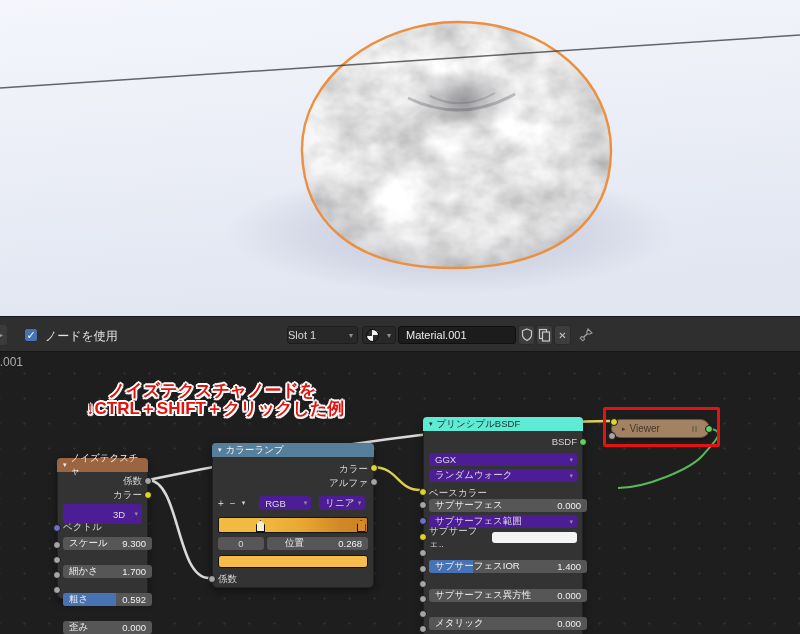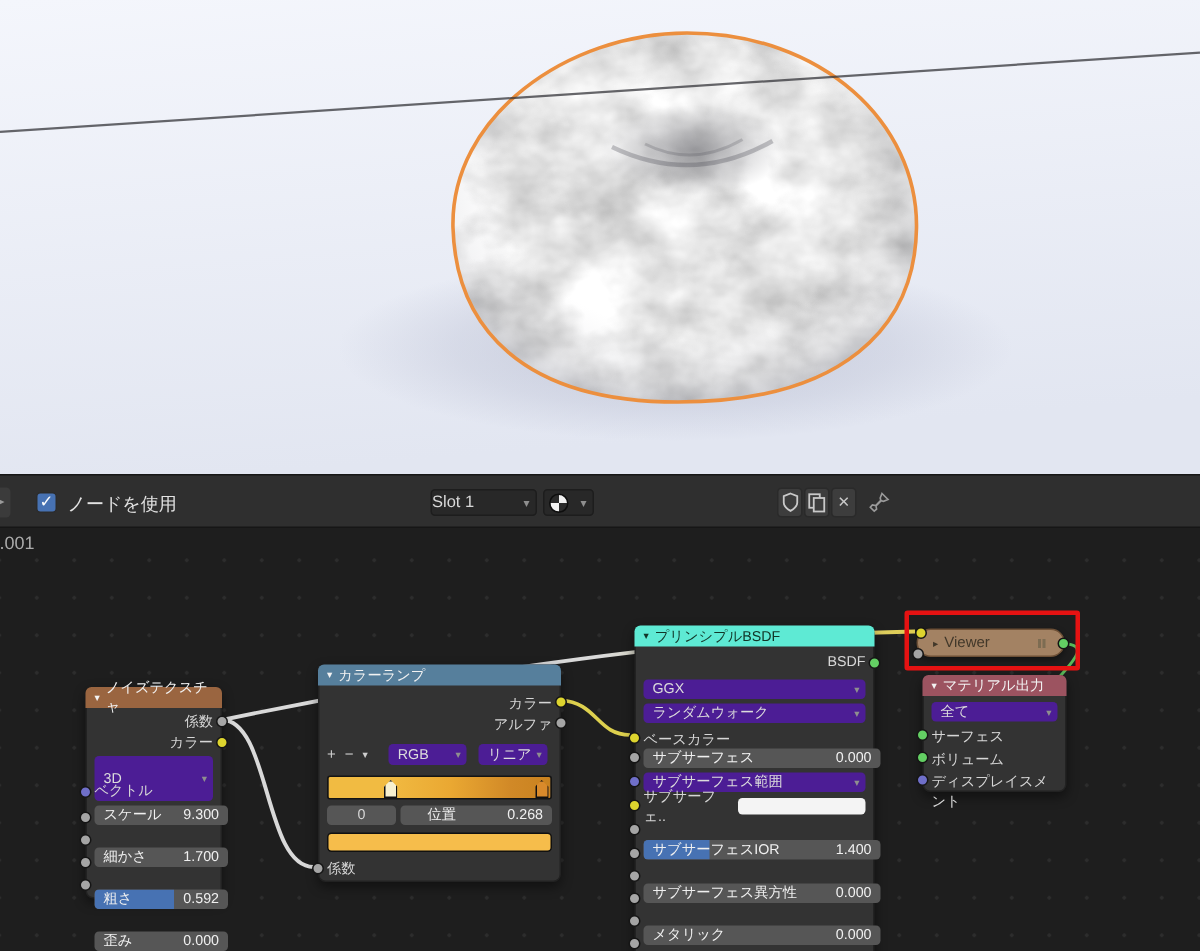--- a/index.html
+++ b/index.html
@@ -134,20 +134,21 @@
     <div class="tb-check"><span>✓</span></div>
     <div class="tb-label">ノードを使用</div>
     <div class="tb-select" id="slot-select">
       <span>Slot 1</span>
       <span class="cv">▾</span>
     </div>
     <div class="tb-select" id="sphere-btn">
       <span class="sphere"></span>
       <span class="cv">▾</span>
     </div>
+    <div id="mat-name">Material.001</div>
     <div class="tb-btn" style="left:518px;">
       <svg width="12" height="14" viewBox="0 0 12 14">
         <path d="M6,1 L10.5,2.8 V7 C10.5,10 6,12.6 6,12.6 C6,12.6 1.5,10 1.5,7 V2.8 Z" fill="none" stroke="#c9c9c9" stroke-width="1.2"></path>
       </svg>
     </div>
     <div class="tb-btn" style="left:536px;">
       <svg width="13" height="14" viewBox="0 0 13 14">
         <rect x="1.5" y="1.5" width="7" height="9" fill="none" stroke="#c9c9c9" stroke-width="1.2"></rect>
         <rect x="4.5" y="4" width="7" height="9" fill="#3d3d3d" stroke="#c9c9c9" stroke-width="1.2"></rect>
       </svg>
@@ -158,20 +159,24 @@
     <div id="pin-icon">
       <svg width="16" height="16" viewBox="0 0 16 16">
         <path d="M10 2 L14 6 L11 7.2 L9.5 6.8 L6 10.2 L6.4 12.4 L4.8 13.8 L2.2 11.2 L3.6 9.6 L5.8 10 L9.2 6.5 L8.8 5 Z" fill="none" stroke="#9a9a9a" stroke-width="1.1"></path>
       </svg>
     </div>
   </div>
 
   <div id="editor">
     <div id="breadcrumb">l.001</div>
 
+    <div id="annotation">
+      <div class="l1">ノイズテクスチャノードを</div>
+      <div class="l2">↓CTRL＋SHIFT＋クリックした例</div>
+    </div>
 
     <svg id="wires" width="800" height="282">
       <defs>
         <linearGradient id="wireNV" gradientUnits="userSpaceOnUse" x1="148" y1="128" x2="611" y2="69">
           <stop offset="0" stop-color="#d9d9d9"></stop>
             <stop offset="0.55" stop-color="#d9d9d9"></stop>
             <stop offset="1" stop-color="#dfcd50"></stop>
         </linearGradient>
       </defs>
       <path d="M148,128 C300,96 480,71 610,69" fill="none" stroke="url(#wireNV)" stroke-width="2.6"></path>
@@ -186,21 +191,21 @@
         <span>ノイズテクスチャ</span>
       </div>
       <div class="row r-out" style="top:16px;">
           <span>係数</span>
         </div>
       <div class="sock s-gray" style="right:-5px; top:18px;"></div>
       <div class="row r-out" style="top:30px;">
           <span>カラー</span>
         </div>
       <div class="sock s-yellow" style="right:-5px; top:32px;"></div>
-      <div class="dd row" style="top:45px; height:30px;">
+      <div class="dd row" style="top:45px; height:20px;padding-left:44px;">
         <span class="lab">3D</span>
           <span class="cv">▾</span>
       </div>
       <div class="row" style="top:62px;">
           <span>ベクトル</span>
         </div>
       <div class="sock s-purple" style="left:-5px; top:65px;"></div>
 
       <div class="fld row" style="top:78px; height:13px;">
         <span class="lab">スケール</span>
@@ -352,37 +357,15 @@
       <span class="v-icon">
           <i></i>
           <i></i>
         </span>
       <div class="sock s-yellow" style="left:-2px; top:-2px;"></div>
       <div class="sock s-gray" style="left:-4px; top:12px;"></div>
       <div class="sock s-green" style="right:-4px; top:5px;"></div>
     </div>
     <div id="viewer-box"></div>
 
-    <div class="node" style="left:615px; top:98px; width:96px; height:78px;">
-      <div class="nhead" style="background:#9c5360;">
-        <span class="cv">▾</span>
-        <span>マテリアル出力</span>
-      </div>
-      <div class="dd row" style="top:17px; height:13px;">
-        <span class="lab">全て</span>
-          <span class="cv">▾</span>
-      </div>
-      <div class="row" style="top:34px;">
-          <span>サーフェス</span>
-        </div>
-      <div class="sock s-green" style="left:-5px; top:35px;"></div>
-      <div class="row" style="top:49px;">
-          <span>ボリューム</span>
-        </div>
-      <div class="sock s-green" style="left:-5px; top:50px;"></div>
-      <div class="row" style="top:64px;">
-          <span>ディスプレイスメント</span>
-        </div>
-      <div class="sock s-purple" style="left:-5px; top:65px;"></div>
-    </div>
 
   </div>
 </div>
 
 </body></html>

